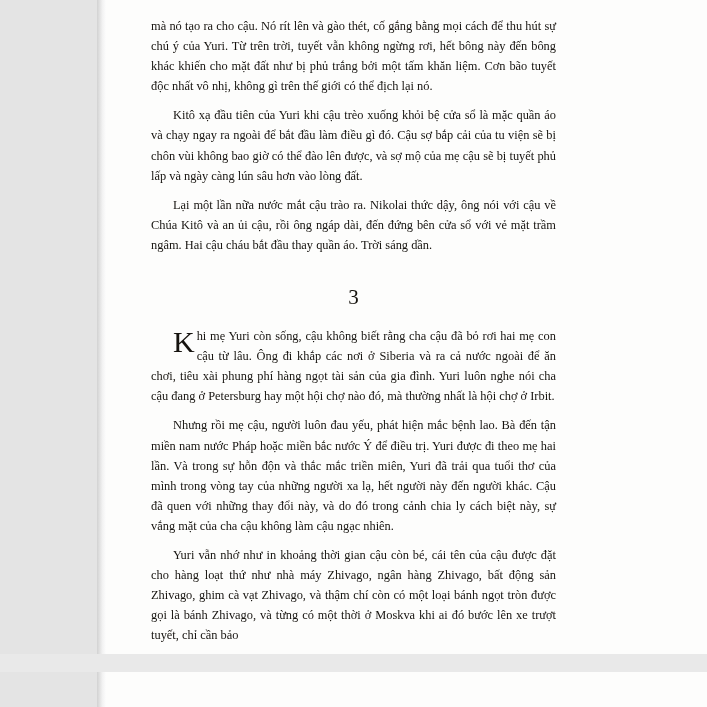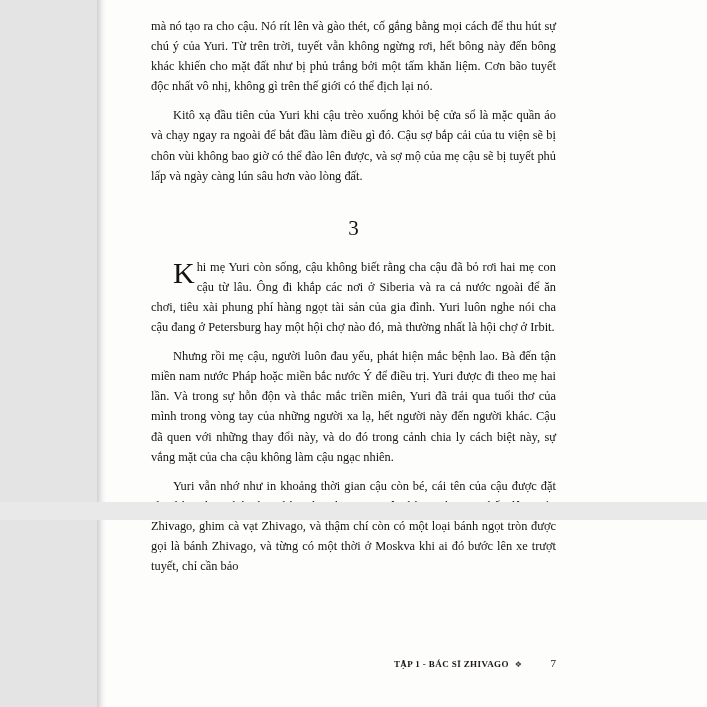--- a/index.html
+++ b/index.html
@@ -9,21 +9,21 @@
   body {
     width: 707px;
     height: 707px;
     background: #e9e9e9;
     font-family: "Liberation Serif", serif;
     overflow: hidden;
   }
   .page-wrap {
     position: relative;
     width: 707px;
-    height: 520px;
+    height: 672px;
     background: #bef264;
   }
   
   .edge-left {
     position: absolute;
     left: 0;
     top: 0;
     width: 97px;
     height: 707px;
     background: #e4e4e4;
@@ -128,20 +128,21 @@
 
   <div class="edge-left"></div>
   <div class="edge-left-shadow"></div>
 
   <div class="page">
 
     <div class="content">
 
       <p class="noindent">mà nó tạo ra cho cậu. Nó rít lên và gào thét, cố gắng bằng mọi cách để thu hút sự chú ý của Yuri. Từ trên trời, tuyết vẫn không ngừng rơi, hết bông này đến bông khác khiến cho mặt đất như bị phủ trắng bởi một tấm khăn liệm. Cơn bão tuyết độc nhất vô nhị, không gì trên thế giới có thể địch lại nó.</p>
       <p>Kitô xạ đầu tiên của Yuri khi cậu trèo xuống khỏi bệ cửa sổ là mặc quần áo và chạy ngay ra ngoài để bắt đầu làm điều gì đó. Cậu sợ bắp cải của tu viện sẽ bị chôn vùi không bao giờ có thể đào lên được, và sợ mộ của mẹ cậu sẽ bị tuyết phủ lấp và ngày càng lún sâu hơn vào lòng đất.</p>
+      <p>Lại một lần nữa nước mắt cậu trào ra. Nikolai thức dậy, ông nói với cậu về Chúa Kitô và an ủi cậu, rồi ông ngáp dài, đến đứng bên cửa sổ với vẻ mặt trầm ngâm. Hai cậu cháu bắt đầu thay quần áo. Trời sáng dần.</p>
 
       <div class="chapter-num">3</div>
 
       <p class="dropcap-para noindent"><span class="dropcap">K</span><span>hi mẹ Yuri còn sống, cậu không biết rằng cha cậu đã bỏ rơi hai mẹ con cậu từ lâu. Ông đi khắp các nơi ở Siberia và ra cả nước ngoài để ăn chơi, tiêu xài phung phí hàng ngọt tài sản của gia đình. Yuri luôn nghe nói cha cậu đang ở Petersburg hay một hội chợ nào đó, mà thường nhất là hội chợ ở Irbit.</span></p>
 
       <p>Nhưng rồi mẹ cậu, người luôn đau yếu, phát hiện mắc bệnh lao. Bà đến tận miền nam nước Pháp hoặc miền bắc nước Ý để điều trị. Yuri được đi theo mẹ hai lần. Và trong sự hỗn độn và thắc mắc triền miên, Yuri đã trải qua tuổi thơ của mình trong vòng tay của những người xa lạ, hết người này đến người khác. Cậu đã quen với những thay đổi này, và do đó trong cảnh chia ly cách biệt này, sự vắng mặt của cha cậu không làm cậu ngạc nhiên.</p>
       <p>Yuri vẫn nhớ như in khoảng thời gian cậu còn bé, cái tên của cậu được đặt cho hàng loạt thứ như nhà máy Zhivago, ngân hàng Zhivago, bất động sản Zhivago, ghim cà vạt Zhivago, và thậm chí còn có một loại bánh ngọt tròn được gọi là bánh Zhivago, và từng có một thời ở Moskva khi ai đó bước lên xe trượt tuyết, chỉ cần bảo</p>
 
     </div>
 

